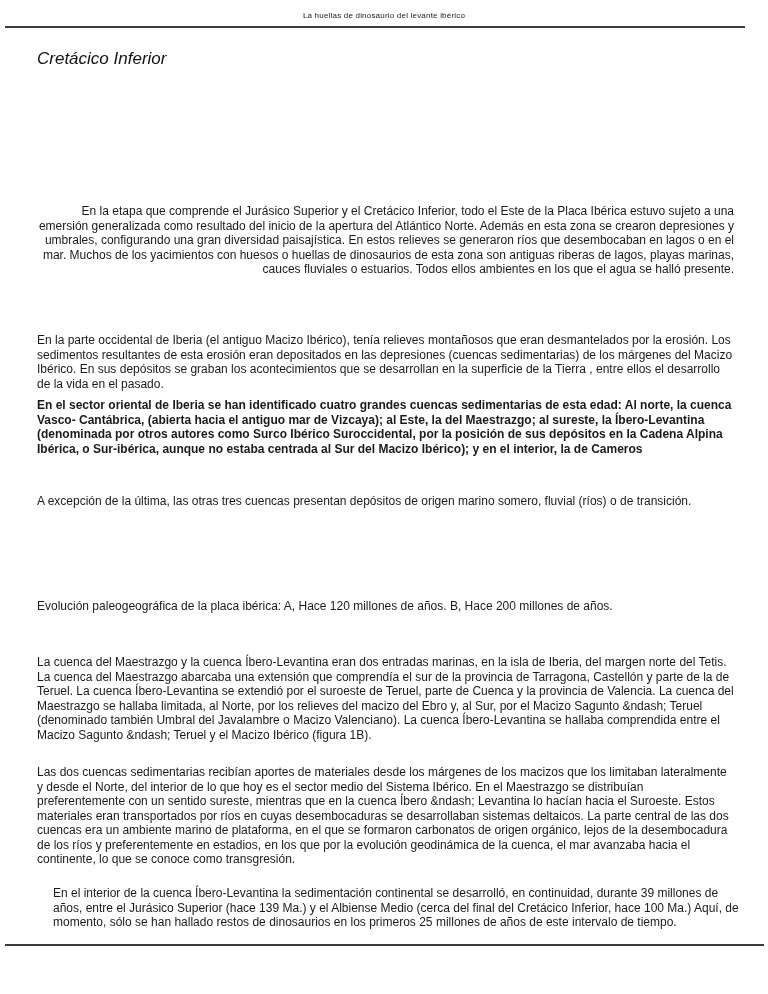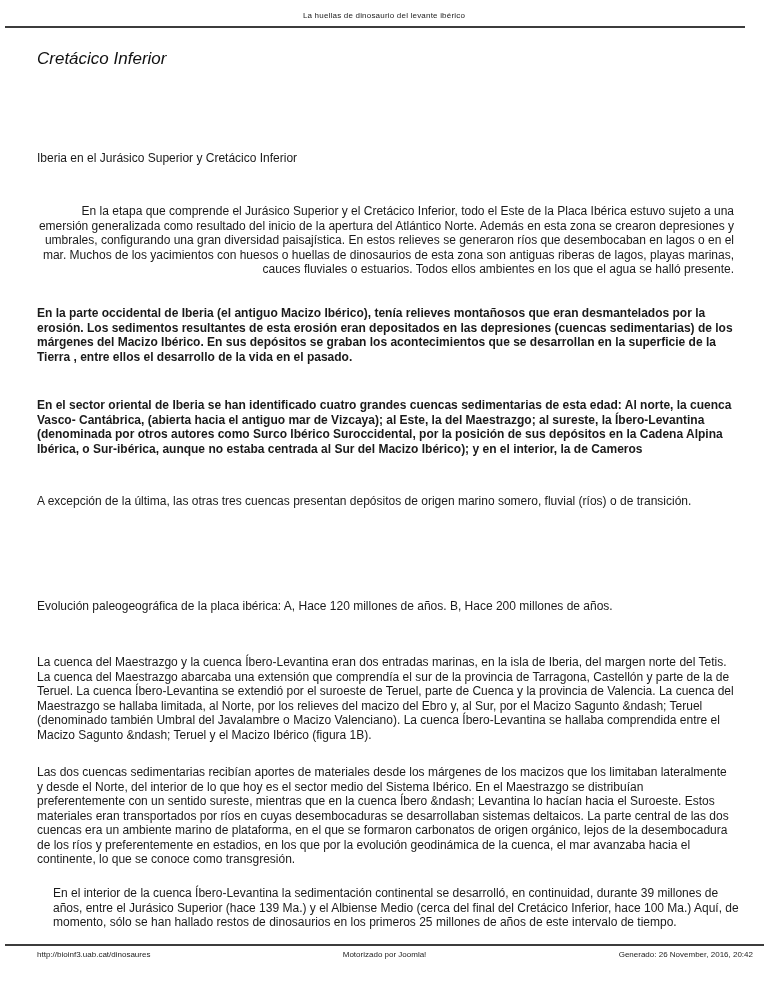--- a/index.html
+++ b/index.html
@@ -49,21 +49,21 @@
     position: absolute;
     left: 37px;
     width: 697px;
     font-size: 12px;
     line-height: 14.5px;
     color: #1a1a1a;
     text-align: left;
   }
   .pos-subtitle { top: 151px; }
   .pos-p1 { top: 192px; text-align: right; }
-  .pos-p2 { top: 294px; font-weight: bold; }
+  .pos-p2 { top: 321px; }
   .pos-p3 { top: 386px; font-weight: bold; }
   .pos-p4 { top: 482px; }
   .pos-caption { top: 599px; }
   .pos-p5 { top: 643px; }
   .pos-p6 { top: 753px; }
   .pos-p7 { top: 874px; margin-left: 16px; }
   
   .footer-rule {
     position: absolute;
     top: 944px;
@@ -89,39 +89,33 @@
 </head>
 <body>
 
 <div class="page">
 
   <div class="header-title">La huellas de dinosaurio del levante ibérico</div>
   <div class="header-rule"></div>
 
   <h1 class="page-title">Cretácico Inferior</h1>
 
-  <div class="textblock pos-subtitle">Iberia en el Jurásico Superior y Cretácico Inferior</div>
 
   <p class="textblock pos-p1">En la etapa que comprende el Jurásico Superior y el Cretácico Inferior, todo el Este de la Placa Ibérica estuvo sujeto a una emersión generalizada como resultado del inicio de la apertura del Atlántico Norte. Además en esta zona se crearon depresiones y umbrales, configurando una gran diversidad paisajística. En estos relieves se generaron ríos que desembocaban en lagos o en el mar. Muchos de los yacimientos con huesos o huellas de dinosaurios de esta zona son antiguas riberas de lagos, playas marinas, cauces fluviales o estuarios. Todos ellos ambientes en los que el agua se halló presente.</p>
 
   <p class="textblock pos-p2">En la parte occidental de Iberia (el antiguo Macizo Ibérico), tenía relieves montañosos que eran desmantelados por la erosión. Los sedimentos resultantes de esta erosión eran depositados en las depresiones (cuencas sedimentarias) de los márgenes del Macizo Ibérico. En sus depósitos se graban los acontecimientos que se desarrollan en la superficie de la Tierra , entre ellos el desarrollo de la vida en el pasado.</p>
 
   <p class="textblock pos-p3">En el sector oriental de Iberia se han identificado cuatro grandes cuencas sedimentarias de esta edad: Al norte, la cuenca Vasco- Cantábrica, (abierta hacia el antiguo mar de Vizcaya); al Este, la del Maestrazgo; al sureste, la Íbero-Levantina (denominada por otros autores como Surco Ibérico Suroccidental, por la posición de sus depósitos en la Cadena Alpina Ibérica, o Sur-ibérica, aunque no estaba centrada al Sur del Macizo Ibérico); y en el interior, la de Cameros</p>
 
   <p class="textblock pos-p4">A excepción de la última, las otras tres cuencas presentan depósitos de origen marino somero, fluvial (ríos) o de transición.</p>
 
   <div class="textblock pos-caption">Evolución paleogeográfica de la placa ibérica: A, Hace 120 millones de años. B, Hace 200 millones de años.</div>
 
   <p class="textblock pos-p5">La cuenca del Maestrazgo y la cuenca Íbero-Levantina eran dos entradas marinas, en la isla de Iberia, del margen norte del Tetis. La cuenca del Maestrazgo abarcaba una extensión que comprendía el sur de la provincia de Tarragona, Castellón y parte de la de Teruel. La cuenca Íbero-Levantina se extendió por el suroeste de Teruel, parte de Cuenca y la provincia de Valencia. La cuenca del Maestrazgo se hallaba limitada, al Norte, por los relieves del macizo del Ebro y, al Sur, por el Macizo Sagunto &amp;ndash; Teruel (denominado también Umbral del Javalambre o Macizo Valenciano). La cuenca Íbero-Levantina se hallaba comprendida entre el Macizo Sagunto &amp;ndash; Teruel y el Macizo Ibérico (figura 1B).</p>
 
   <p class="textblock pos-p6">Las dos cuencas sedimentarias recibían aportes de materiales desde los márgenes de los macizos que los limitaban lateralmente y desde el Norte, del interior de lo que hoy es el sector medio del Sistema Ibérico. En el Maestrazgo se distribuían preferentemente con un sentido sureste, mientras que en la cuenca Íbero &amp;ndash; Levantina lo hacían hacia el Suroeste. Estos materiales eran transportados por ríos en cuyas desembocaduras se desarrollaban sistemas deltaicos. La parte central de las dos cuencas era un ambiente marino de plataforma, en el que se formaron carbonatos de origen orgánico, lejos de la desembocadura de los ríos y preferentemente en estadios, en los que por la evolución geodinámica de la cuenca, el mar avanzaba hacia el continente, lo que se conoce como transgresión.</p>
 
   <p class="textblock pos-p7">En el interior de la cuenca Íbero-Levantina la sedimentación continental se desarrolló, en continuidad, durante 39 millones de años, entre el Jurásico Superior (hace 139 Ma.) y el Albiense Medio (cerca del final del Cretácico Inferior, hace 100 Ma.) Aquí, de momento, sólo se han hallado restos de dinosaurios en los primeros 25 millones de años de este intervalo de tiempo.</p>
 
   <div class="footer-rule"></div>
 
-  <div class="footer-row">
-    <span class="cell-left">http://bioinf3.uab.cat/dinosaures</span>
-    <span class="cell-center">Motorizado por Joomla!</span>
-    <span class="cell-right">Generado: 26 November, 2016, 20:42</span>
-  </div>
 
 </div>
 
 </body></html>

